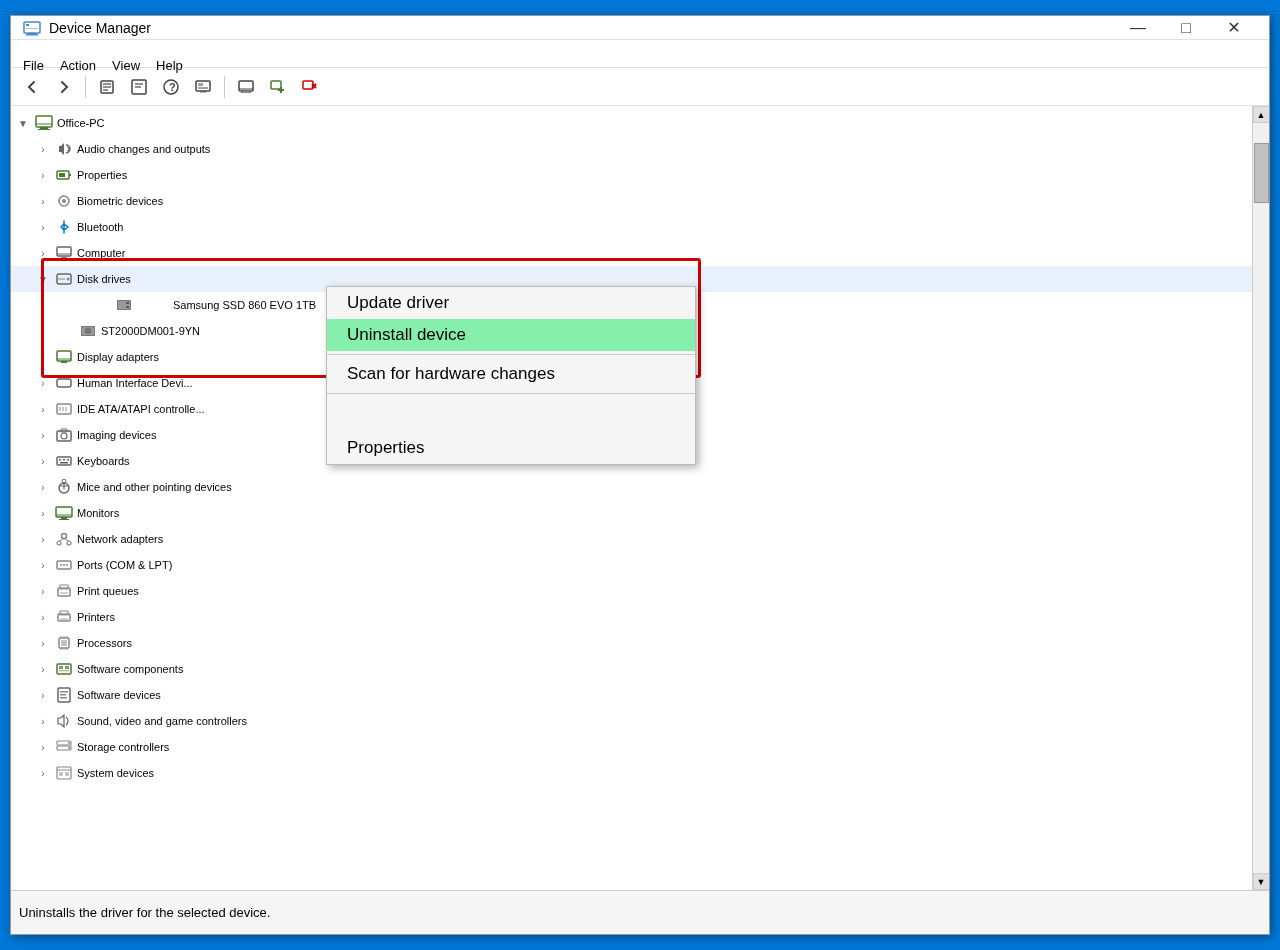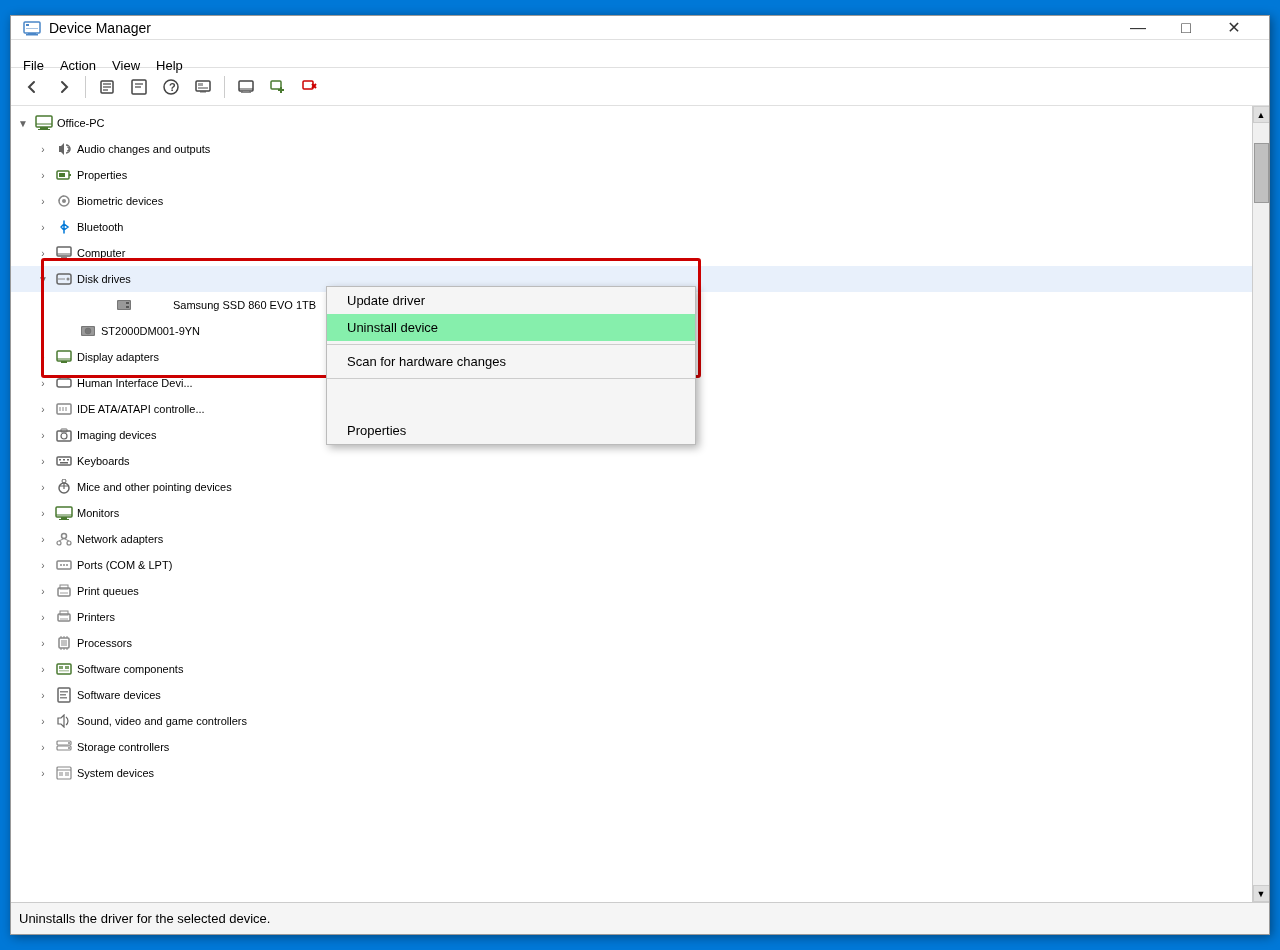--- a/index.html
+++ b/index.html
@@ -183,37 +183,37 @@
       position: absolute;
       background: #f5f5f5;
       border: 1px solid #bbb;
       box-shadow: 3px 3px 8px rgba(0,0,0,0.3);
       z-index: 20;
       min-width: 200px;
     }
     .ctx-item {
       padding: 6px 20px;
       cursor: pointer;
-      font-size: 13px;
+      font-size: 17px;
       white-space: nowrap;
     }
     .ctx-item.highlighted {
       background: #86efac;
     }
     .ctx-item.bold {
       font-weight: normal;
       margin-top: 38px;
     }
     .ctx-sep {
       height: 1px;
       background: #ccc;
       margin: 3px 0;
     }
     .status-bar {
-      height: 32px;
+      height: 44px;
       background: #f5f5f5;
       border-top: 1px solid #ccc;
       display: flex;
       align-items: center;
       padding: 0 8px;
       font-size: 13px;
     }
   </style>
 </head>
 <body>

